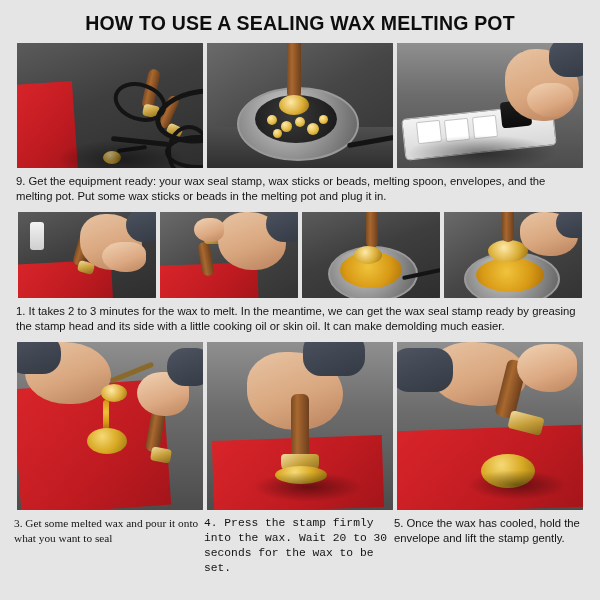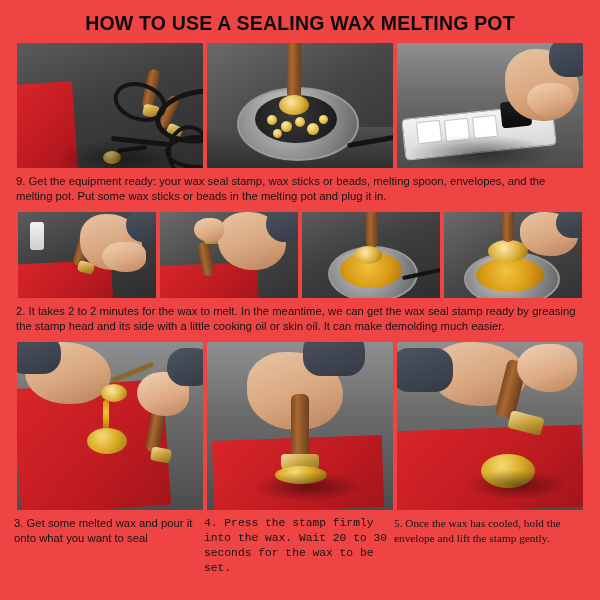--- a/index.html
+++ b/index.html
@@ -11,21 +11,21 @@
     width: 600px;
     height: 600px;
     font-family: "Liberation Sans", sans-serif;
     color: #111111;
     overflow: hidden;
   }
   .page {
     width: 600px;
     height: 600px;
     position: relative;
-    background: #ef4444;
+    background: #e5e5e5;
     box-sizing: border-box;
     padding: 10px 14px 6px 14px;
   }
   .title {
     text-align: center;
     font-size: 19.5px;
     font-weight: bold;
     letter-spacing: 0.2px;
     color: #0d0d0d;
     margin: 2px 0 8px 0;
@@ -281,21 +281,21 @@
         <div class="waxpool" style="left:32px;top:46px;width:68px;height:34px;"></div>
         <div class="spoon-bowl" style="left:44px;top:28px;width:40px;height:22px;"></div>
         <div class="woodhandle" style="left:58px;top:-10px;width:12px;height:40px;"></div>
         <div class="skin" style="left:76px;top:0px;width:58px;height:44px;"></div>
         <div class="sleeve" style="left:112px;top:-4px;width:36px;height:30px;"></div>
       </div>
     </div>
 
   </div>
 
-  <div class="caption">2. It takes 2 to 2 minutes for the wax to melt. In the meantime, we can get the wax seal stamp ready by greasing the stamp head and its side with a little cooking oil or skin oil. It can make demolding much easier.</div>
+  <div class="caption">1. It takes 2 to 3 minutes for the wax to melt. In the meantime, we can get the wax seal stamp ready by greasing the stamp head and its side with a little cooking oil or skin oil. It can make demolding much easier.</div>
 
   <div class="row">
 
     <div class="cell" style="width:186px;height:168px;">
       <div class="scene">
         <div class="bg-room"></div>
         <div class="redcard" style="left:0px;top:42px;width:150px;height:126px;transform:rotate(-4deg);"></div>
         <div class="skin" style="left:8px;top:0px;width:86px;height:62px;"></div>
         <div class="sleeve" style="left:-10px;top:-8px;width:54px;height:40px;"></div>
         <div class="cordline" style="left:92px;top:28px;width:46px;height:5px;transform:rotate(-22deg);background:#8a6a2a;"></div>
@@ -332,18 +332,18 @@
         <div class="brasshead" style="left:112px;top:72px;width:34px;height:18px;transform:rotate(14deg);"></div>
         <div class="skin2" style="left:120px;top:2px;width:60px;height:48px;"></div>
         <div class="waxseal" style="left:84px;top:112px;width:54px;height:34px;"></div>
         <div class="shadow-soft" style="left:70px;top:128px;width:100px;height:30px;"></div>
       </div>
     </div>
 
   </div>
 
   <div class="caption-row">
-    <div class="caption-col" style="width:186px;">3. Get some melted wax and pour it onto what you want to seal</div>
+    <div class="caption-col" style="width:186px;font-family:Liberation Serif, serif;">3. Get some melted wax and pour it onto what you want to seal</div>
     <div class="caption-col" style="width:186px;font-family:Liberation Mono, monospace;">4. Press the stamp firmly into the wax. Wait 20 to 30 seconds for the wax to be set.</div>
-    <div class="caption-col" style="width:186px;font-family:Liberation Serif, serif;">5. Once the wax has cooled, hold the envelope and lift the stamp gently.</div>
+    <div class="caption-col" style="width:186px;">5. Once the wax has cooled, hold the envelope and lift the stamp gently.</div>
   </div>
 
 </div>
 
 </body></html>

